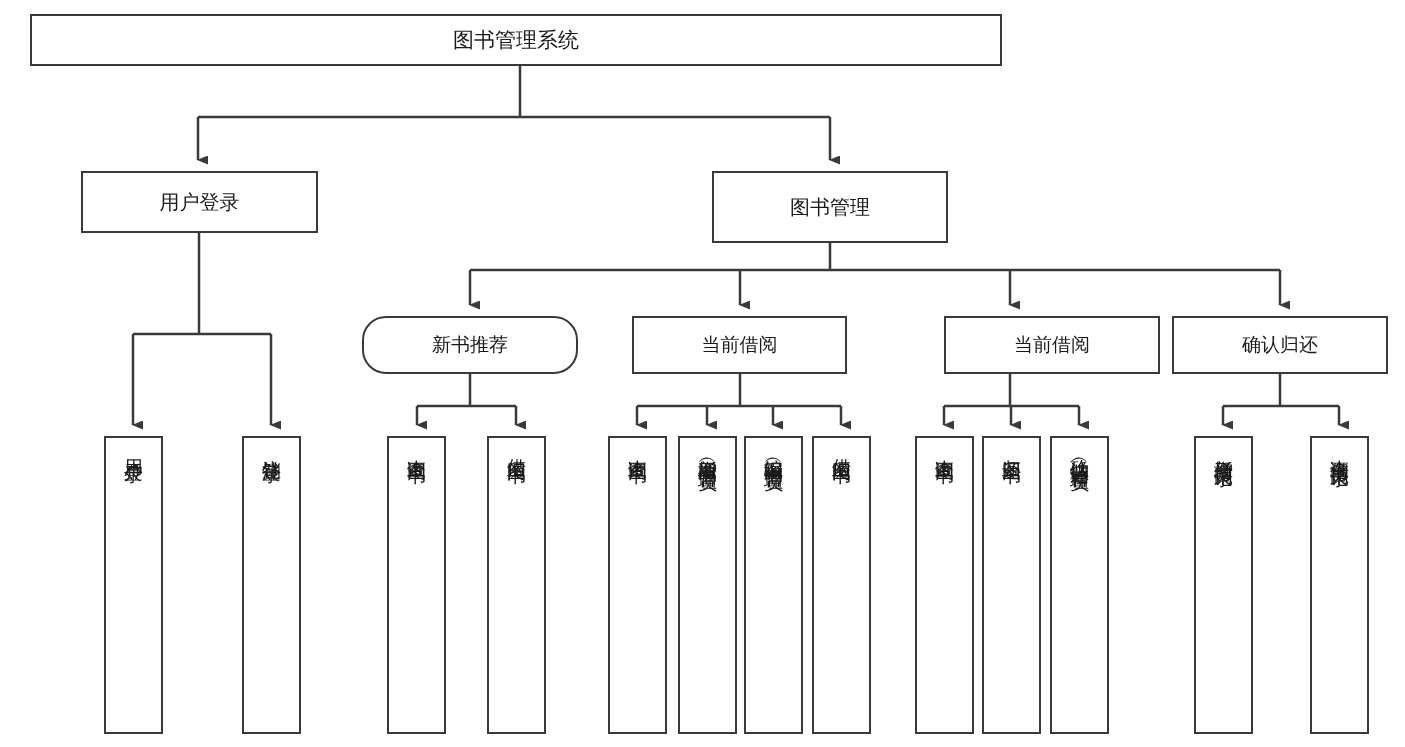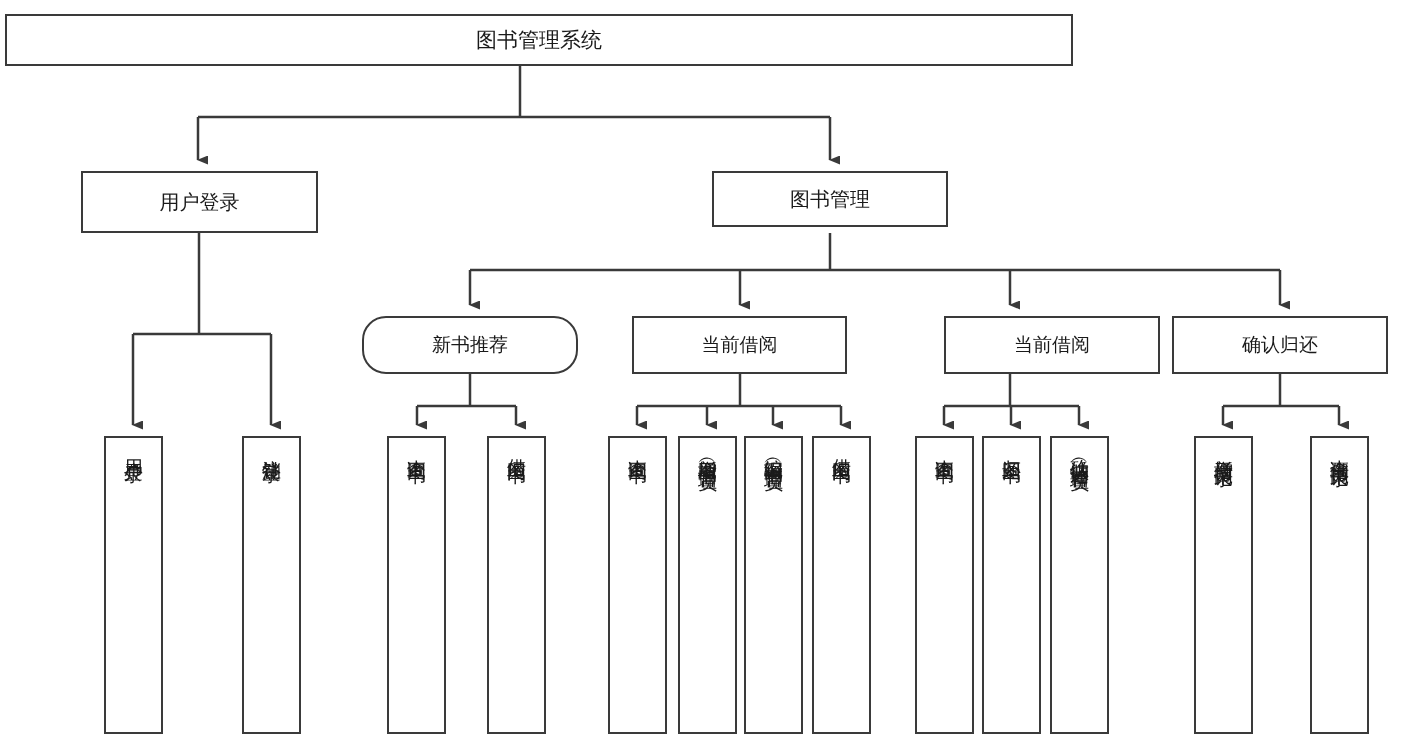--- a/index.html
+++ b/index.html
@@ -112,27 +112,27 @@
         <line x1="1011" y1="406" x2="1011" y2="425" stroke="#3a3a3a" stroke-width="2.5" marker-end="url(#arrowhead)"></line>
         <line x1="1079" y1="406" x2="1079" y2="425" stroke="#3a3a3a" stroke-width="2.5" marker-end="url(#arrowhead)"></line>
         <line x1="1280" y1="374" x2="1280" y2="406" stroke="#3a3a3a" stroke-width="2.5"></line>
         <line x1="1223" y1="406" x2="1339" y2="406" stroke="#3a3a3a" stroke-width="2.5"></line>
         <line x1="1223" y1="406" x2="1223" y2="425" stroke="#3a3a3a" stroke-width="2.5" marker-end="url(#arrowhead)"></line>
         <line x1="1339" y1="406" x2="1339" y2="425" stroke="#3a3a3a" stroke-width="2.5" marker-end="url(#arrowhead)"></line>
       </g>
   </svg>
 
   <div id="node-layer">
-      <div class="node-box level-0" style="left: 5px; top: 14px; width: 1068px; height: 52px;">
+      <div class="node-box level-0" style="left: 30px; top: 14px; width: 972px; height: 52px;">
         <span class="node-label-h">图书管理系统</span>
       </div>
       <div class="node-box level-1" style="left: 81px; top: 171px; width: 237px; height: 62px;">
         <span class="node-label-h">用户登录</span>
       </div>
-      <div class="node-box level-1" style="left: 712px; top: 171px; width: 236px; height: 56px; text-align: center;">
+      <div class="node-box level-1" style="left: 712px; top: 171px; width: 236px; height: 72px; text-align: center;">
         <span class="node-label-h">图书管理</span>
       </div>
       <div class="node-box level-2" style="left: 362px; top: 316px; width: 216px; height: 58px; border-radius: 24px;">
         <span class="node-label-h">新书推荐</span>
       </div>
       <div class="node-box level-2" style="left: 632px; top: 316px; width: 215px; height: 58px;">
         <span class="node-label-h">当前借阅</span>
       </div>
       <div class="node-box level-2" style="left: 944px; top: 316px; width: 216px; height: 58px;">
         <span class="node-label-h">当前借阅</span>

